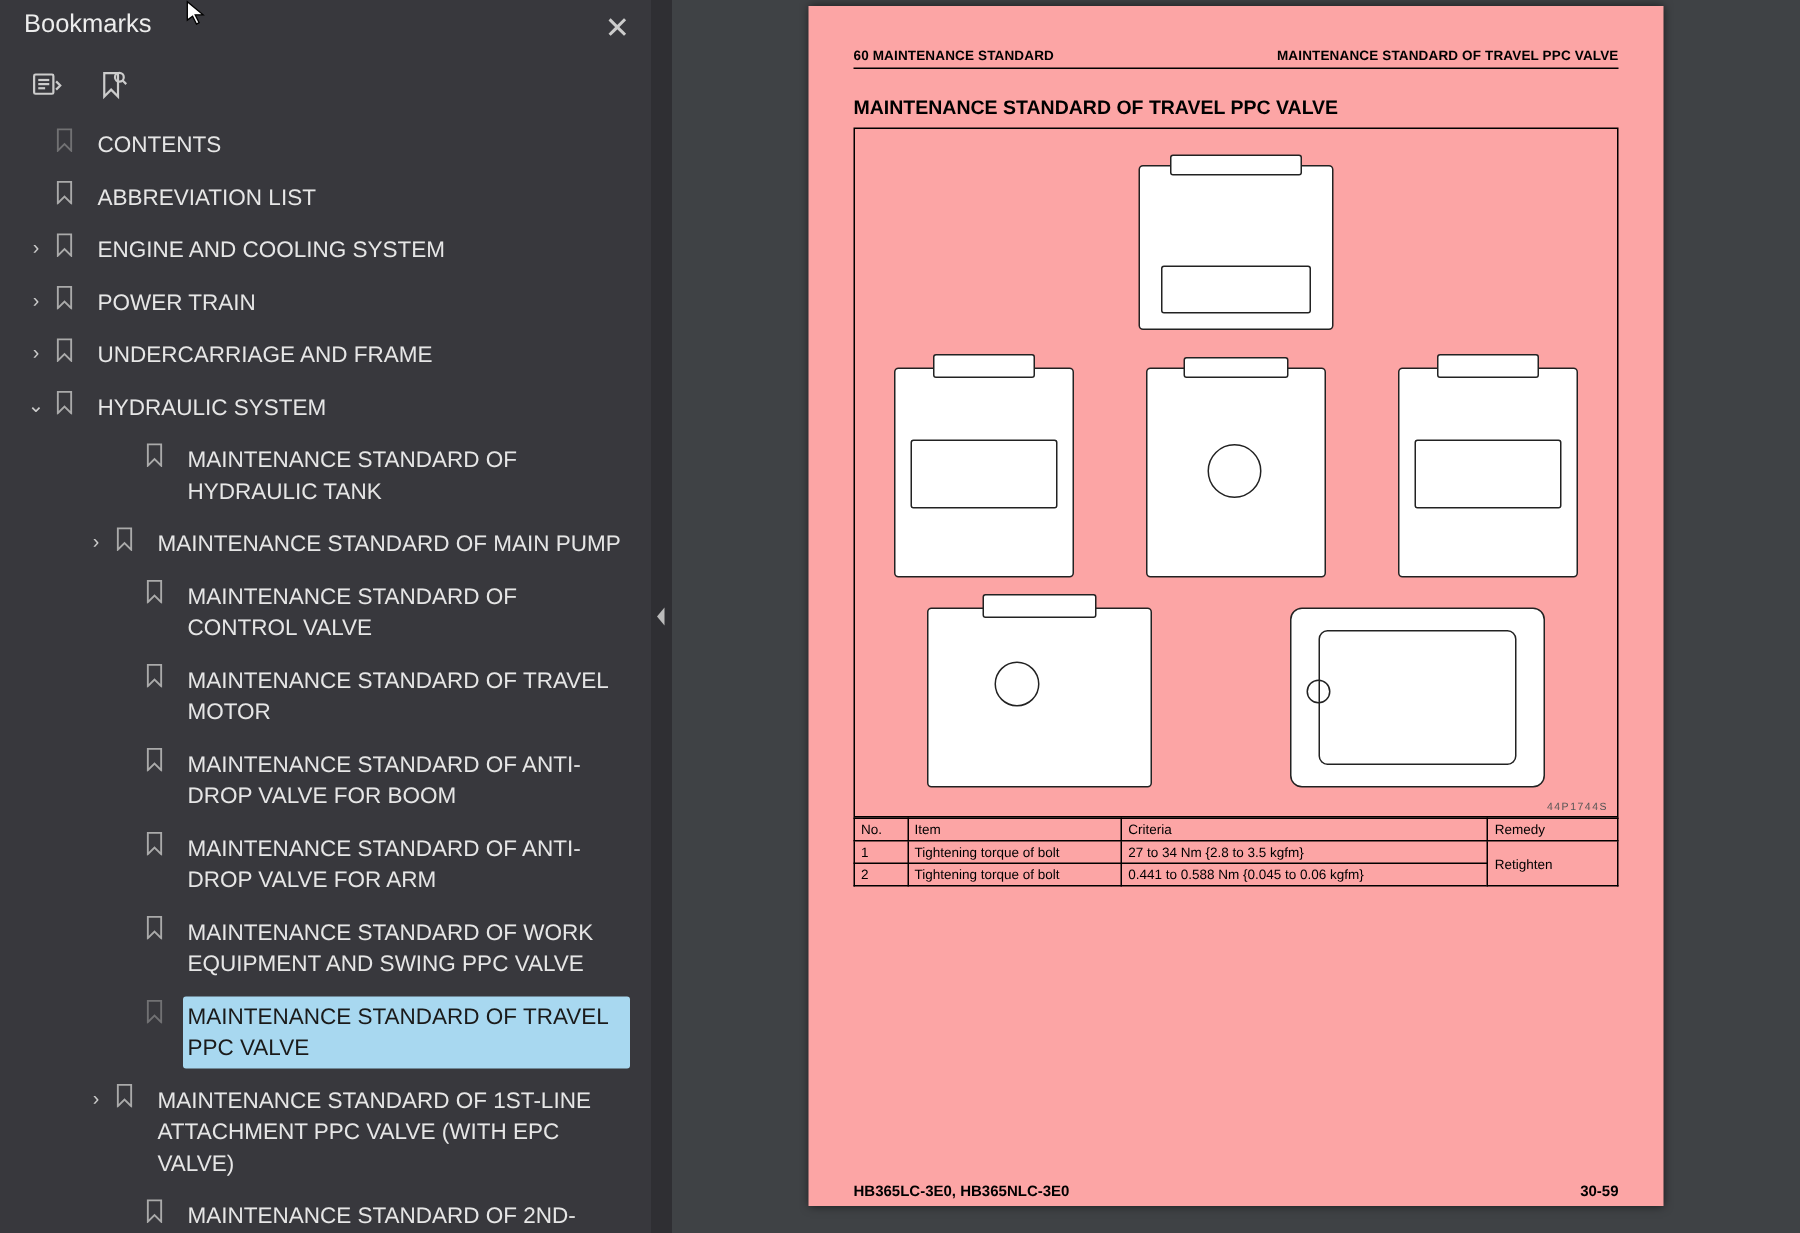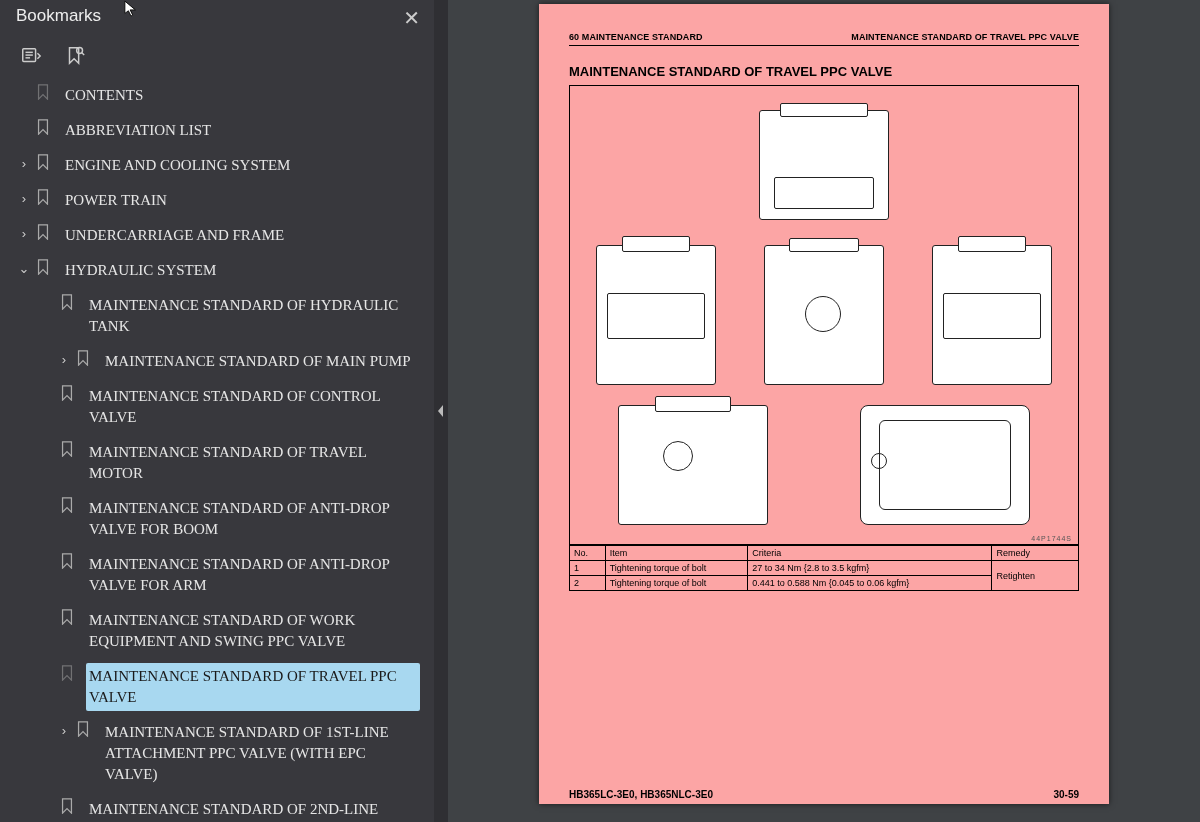--- a/index.html
+++ b/index.html
@@ -87,35 +87,34 @@
     flex-shrink: 0;
     margin-right: 6px;
     padding-top: 2px;
     color: #aaa;
   }
   .bm-item .bm-icon svg { width: 14px; height: 16px; }
   .bm-item .bm-label {
     flex: 1;
     padding: 3px 6px 3px 3px;
     border-radius: 2px;
-    font-family: Liberation Serif, serif;
   }
   .bm-item.dim .bm-icon { opacity: 0.5; }
   .bm-item.selected .bm-label {
     background: #a8d8f0;
     color: #1a1a1a;
   }
   .lvl0 { padding-left: 36px; }
   .lvl1 { padding-left: 76px; }
   .lvl0.has-toggle { padding-left: 12px; }
   .lvl0.has-toggle .chevron { margin-right: 0px; }
   .lvl1.has-toggle { padding-left: 52px; }
   .lvl1.has-toggle .chevron {  }
   .lvl0.no-toggle { padding-left: 36px; }
-  .lvl1.no-toggle { padding-left: 60px; }
+  .lvl1.no-toggle { padding-left: 96px; }
 
   
   .collapse-handle {
     width: 14px;
     background: #2f2f33;
     display: flex;
     align-items: center;
     justify-content: center;
     cursor: pointer;
   }

